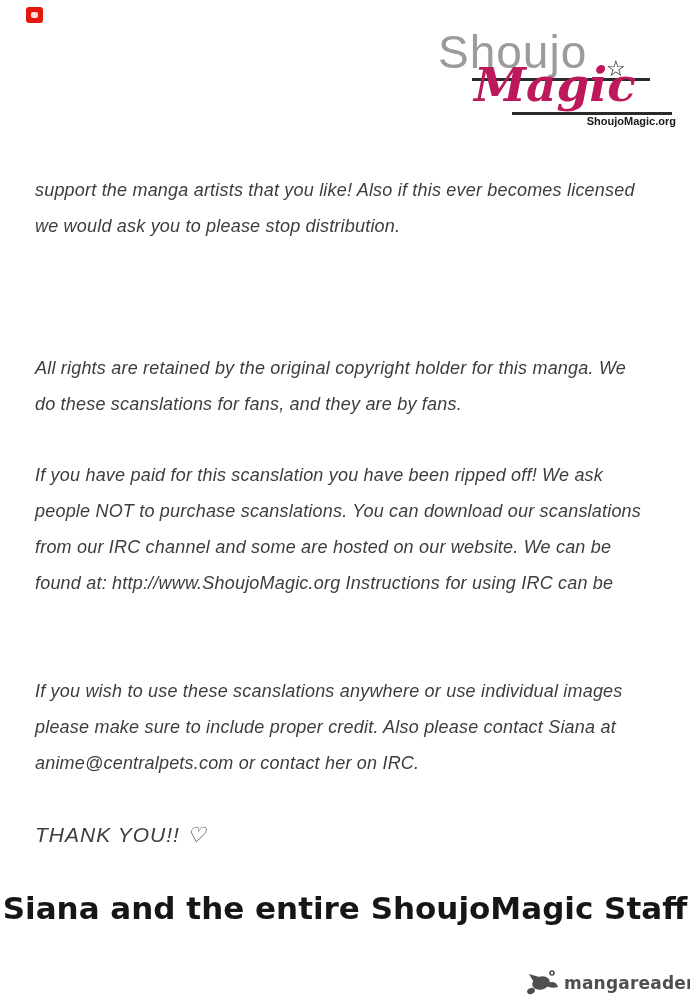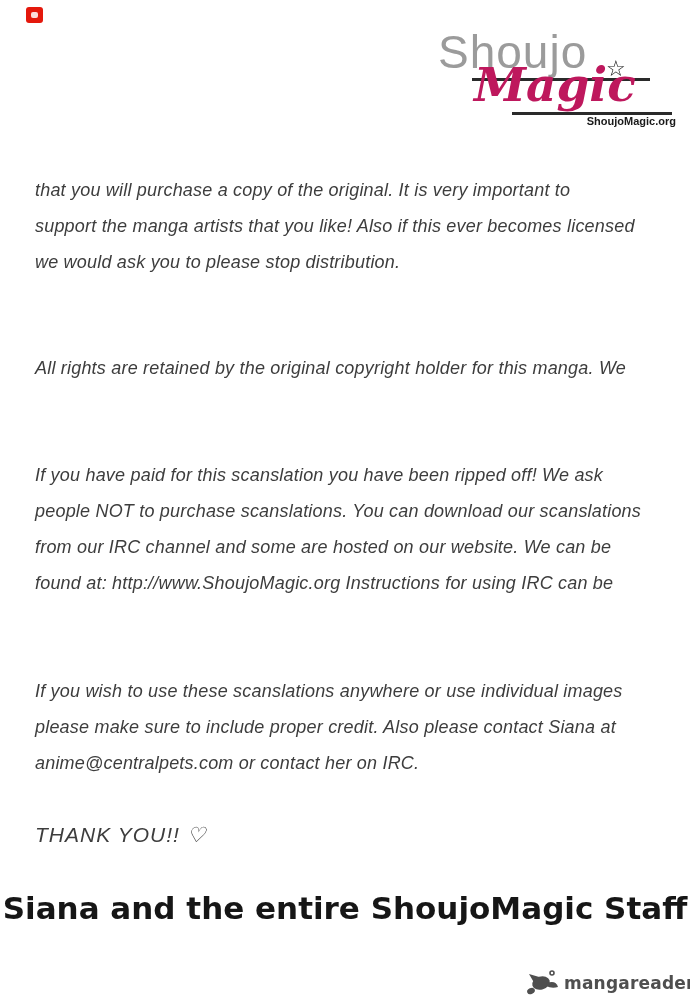--- a/index.html
+++ b/index.html
@@ -116,27 +116,27 @@
   <div class="logo">
     <div class="logo-shoujo">Shoujo</div>
     <div class="logo-rule logo-rule-top"></div>
     <div class="logo-rule logo-rule-bottom"></div>
     <div class="logo-magic">Magic</div>
     <div class="logo-star">☆</div>
     <div class="logo-site">ShoujoMagic.org</div>
   </div>
 
   <div class="para hand" id="para-1">
-    <div class="line">that you will purchase a copy of the original. It is very important to</div>
     <div class="line">support the manga artists that you like! Also if this ever becomes licensed</div>
     <div class="line">we would ask you to please stop distribution.</div>
   </div>
 
   <div class="para hand" id="para-2">
     <div class="line">All rights are retained by the original copyright holder for this manga. We</div>
+    <div class="line">do these scanslations for fans, and they are by fans.</div>
   </div>
 
   <div class="para hand" id="para-3">
     <div class="line">If you have paid for this scanslation you have been ripped off! We ask</div>
     <div class="line">people NOT to purchase scanslations. You can download our scanslations</div>
     <div class="line">from our IRC channel and some are hosted on our website. We can be</div>
     <div class="line">found at: http://www.ShoujoMagic.org Instructions for using IRC can be</div>
   </div>
 
   <div class="para hand" id="para-4">

